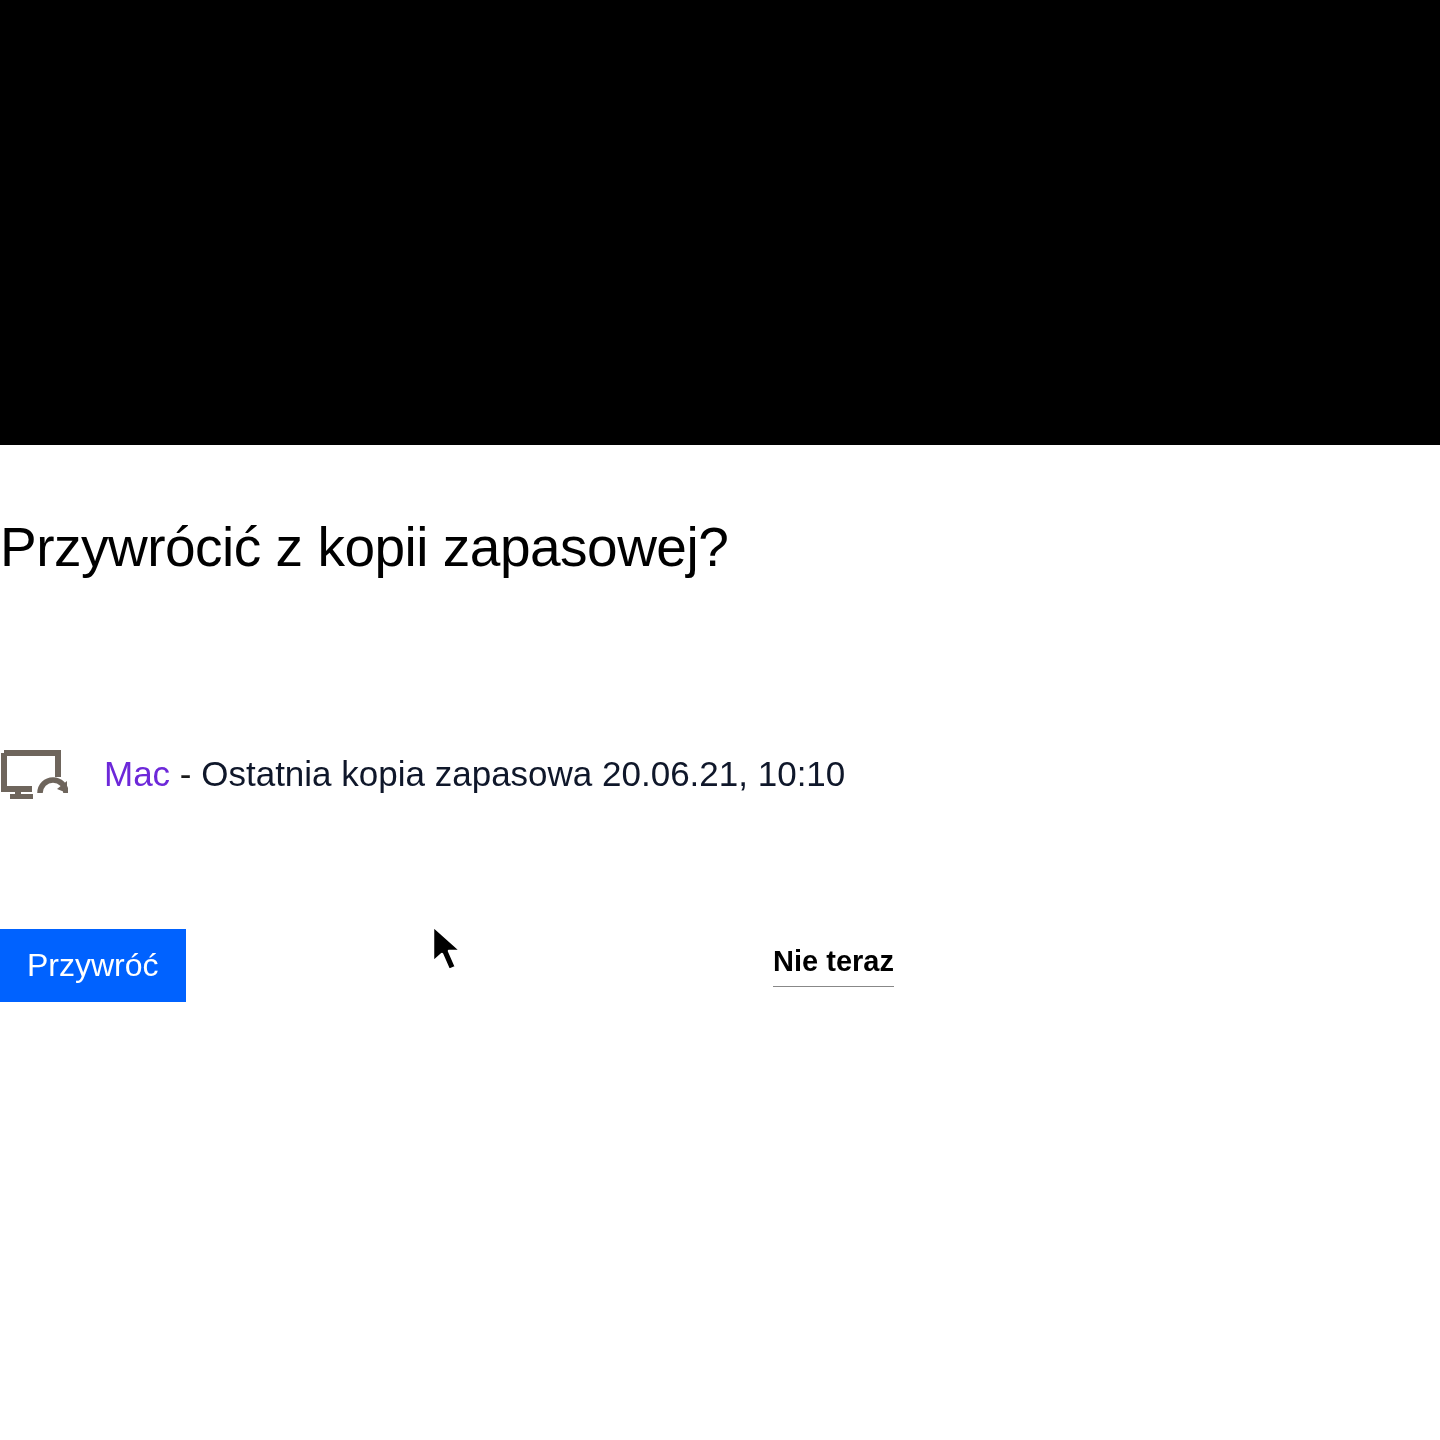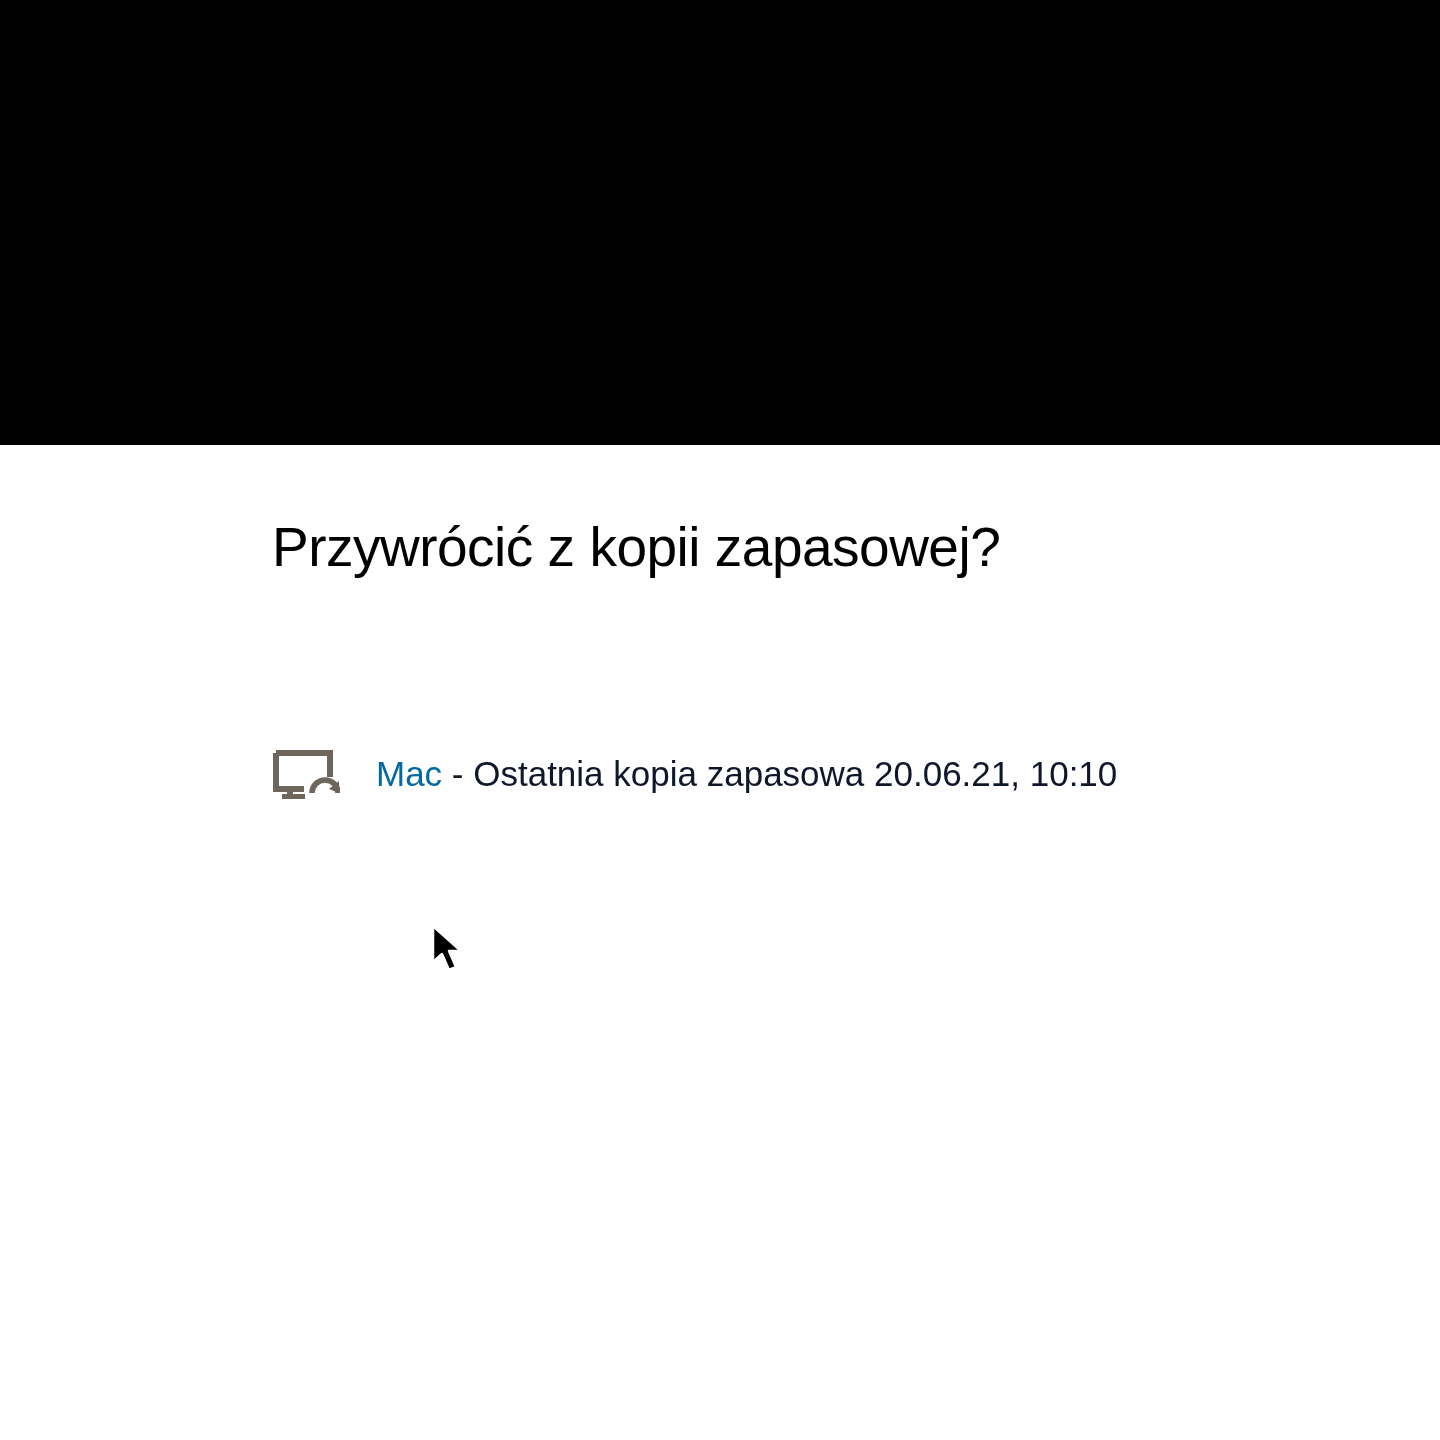--- a/index.html
+++ b/index.html
@@ -13,21 +13,20 @@
       font-family: -apple-system, BlinkMacSystemFont, "Segoe UI", Helvetica, Arial, sans-serif;
       background: #ffffff;
       position: relative;
     }
     .top-black {
       width: 100%;
       height: 445px;
       background: #000000;
     }
     .content {
-      padding-left: 272px;
       padding-right: 272px;
     }
     .heading {
       font-size: 55px;
       font-weight: 500;
       color: #000000;
       margin-top: 70px;
       letter-spacing: -0.5px;
     }
     .backup-row {
@@ -39,21 +38,21 @@
       width: 68px;
       height: 50px;
       margin-right: 36px;
       position: relative;
     }
     .backup-text {
       font-size: 35px;
       font-weight: 400;
     }
     .backup-device {
-      color: #0369a1;
+      color: #6d28d9;
     }
     .backup-separator {
       color: #1a1a1a;
     }
     .backup-detail {
       color: #0f172a;
     }
     .button-row {
       display: flex;
       align-items: center;
@@ -106,19 +105,23 @@
         <path d="M 4 4 L 58 4 L 58 28 M 4 4 L 4 40 L 32 40 M 18 40 L 18 48 M 10 48 L 33 48" stroke="#6e655c" stroke-width="6" fill="none" stroke-linecap="butt"></path>
         <path d="M 40 44 A 13 13 0 1 1 66 44" stroke="#6e655c" stroke-width="5.5" fill="none" stroke-linecap="butt"></path>
         <path d="M 57 40 L 67 44 L 67 32 Z" fill="#6e655c"></path>
       </svg>
     </span>
     <div class="backup-text">
       <span class="backup-device">Mac</span><span class="backup-separator"> - </span><span class="backup-detail">Ostatnia kopia zapasowa 20.06.21, 10:10</span>
     </div>
   </div>
 
+  <div class="button-row">
+    <button class="restore-btn">Przywróć</button>
+    <button class="skip-btn">Nie teraz</button>
+  </div>
 </div>
 
 <div class="cursor" style="position:absolute; left:429px; top:924px;">
   <svg viewBox="0 0 40 50" width="40" height="50">
     <path d="M 4 2 L 4 38 L 13 30 L 20 46 L 27 43 L 20 27 L 32 27 Z" fill="#000000" stroke="#ffffff" stroke-width="2.5" stroke-linejoin="round"></path>
   </svg>
 </div>
 
 </body></html>

